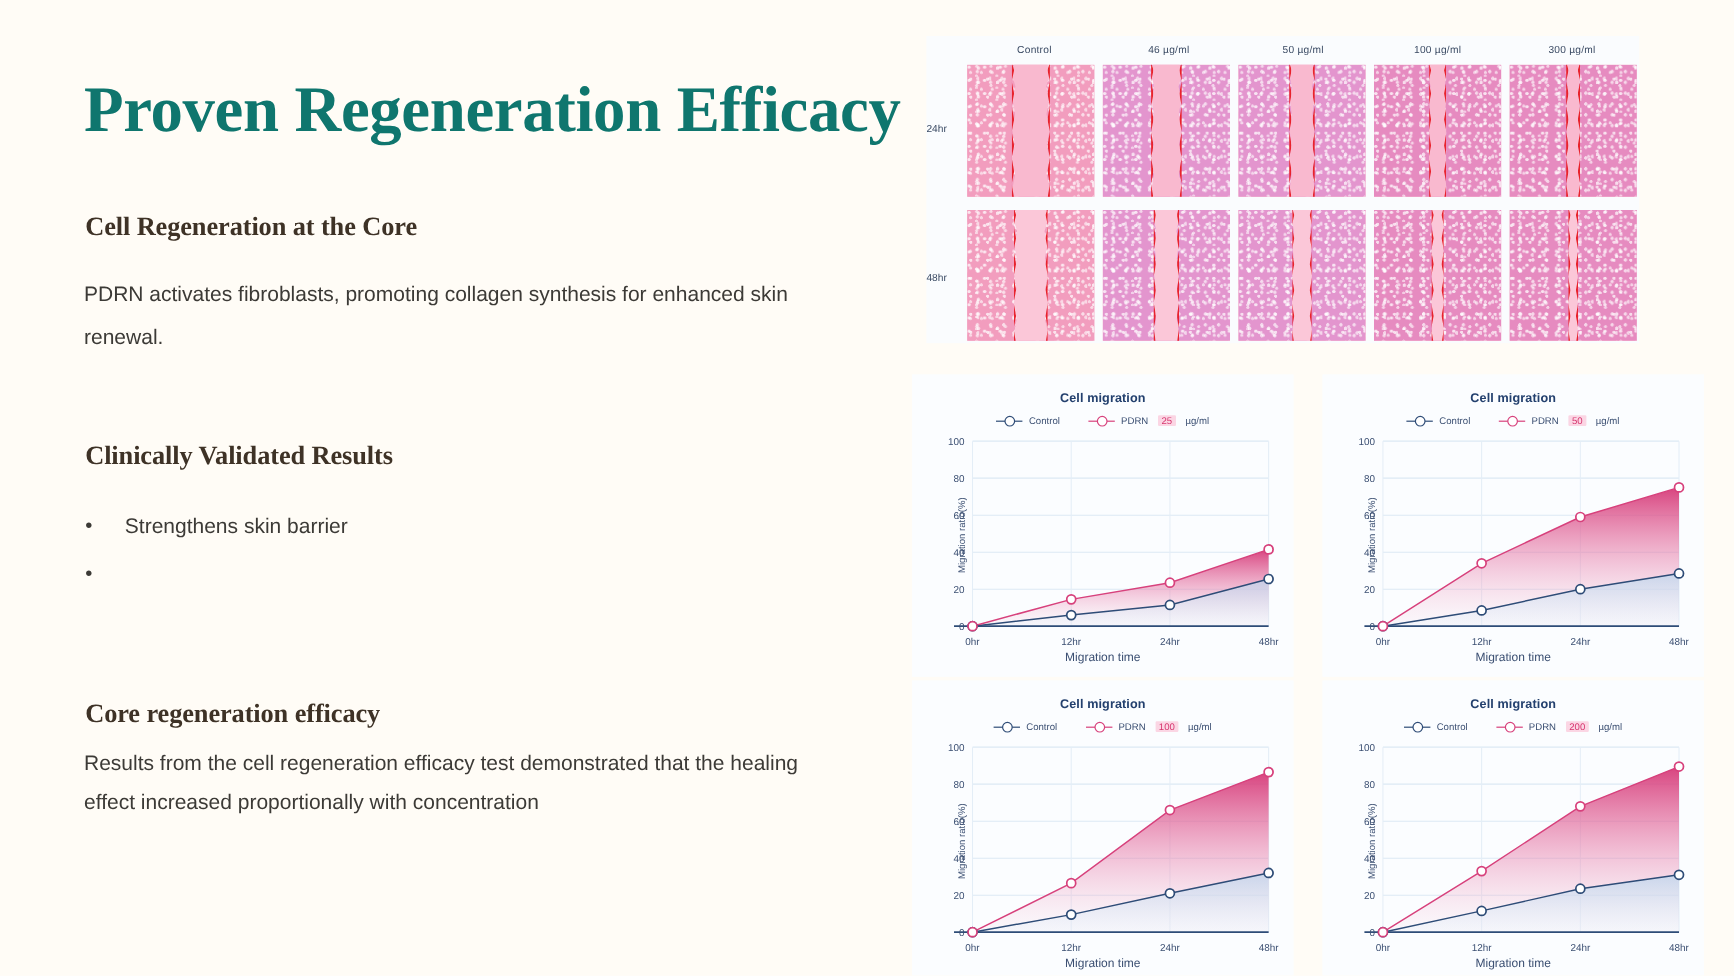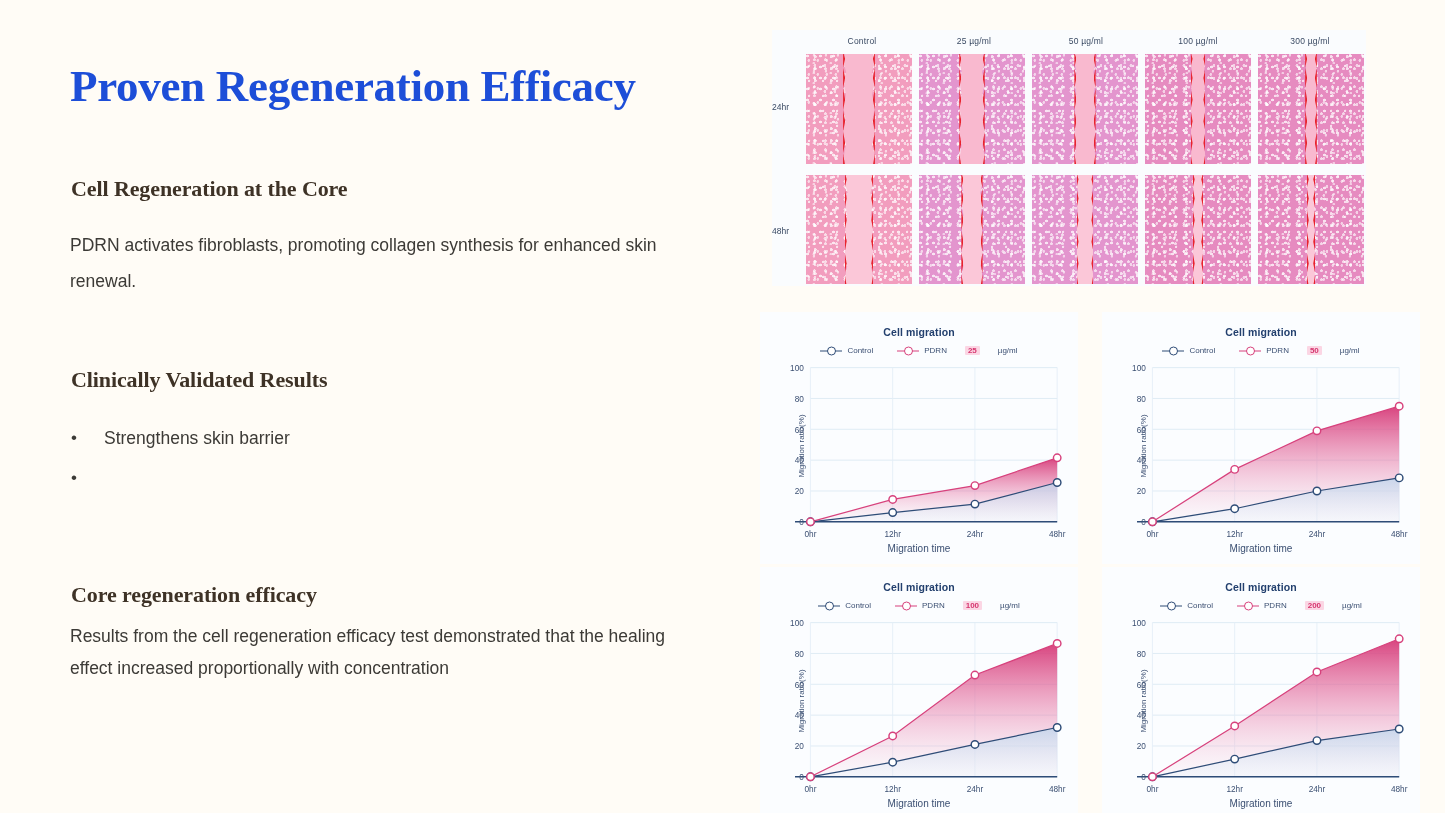--- a/index.html
+++ b/index.html
@@ -9,22 +9,22 @@
     font-family: "Liberation Sans", sans-serif;
     overflow: hidden;
   }
   .slide { position: relative; width: 1445px; height: 813px; background: #FFFCF6; }
 
   
   .left { position: absolute; left: 0; top: 0; width: 740px; height: 813px; }
   .page-title {
     position: absolute; left: 70px; top: 60px;
     font-family: "Liberation Serif", serif;
-    font-weight: 700; font-size: 45px; letter-spacing: -0.3px;
-    color: #1d4ed8; white-space: nowrap; text-align: center;
+    font-weight: 700; font-size: 54px; letter-spacing: -0.3px;
+    color: #0f766e; white-space: nowrap; text-align: center;
   }
   .sec-head {
     font-family: "Liberation Serif", serif;
     font-weight: 700; font-size: 22px; color: #3E3226;
     letter-spacing: -0.1px;
   }
   .body-text {
     font-family: "Liberation Sans", sans-serif;
     font-size: 17.5px; color: #3C3A36; line-height: 36px;
   }
@@ -126,22 +126,22 @@
   }
   .legend-marker::after {
     content: ""; position: absolute; top: 50%; left: 7px;
     width: 7px; height: 7px; border-radius: 50%;
     transform: translateY(-50%);
     border: 1.2px solid currentColor; background: #FFFFFF;
   }
   .lm-control { color: #2E4C77; }
   .lm-pdrn { color: #D7417C; }
   .hl {
-    background: #FBD6E4; color: #D6366F; font-weight: 700;
-    padding: 0 3px; border-radius: 1px; margin: 0 18px;
+    background: #FBD6E4; color: #D6366F; font-weight: 400;
+    padding: 0 3px; border-radius: 1px; margin: 0 8px;
   }
   .plot-wrap { position: relative; height: 170px; margin-top: 6px; }
   .ylabel {
     position: absolute; left: 2px; top: 50%;
     transform: translateY(-50%) rotate(-90deg); transform-origin: center;
     font-size: 8px; color: #3B4F72; white-space: nowrap;
   }
   .plot-svg { position: absolute; left: 16px; top: 0; right: 4px; bottom: 0; }
   .xlabel {
     text-align: center; font-size: 10px; color: #3B4F72; margin-top: 12px;
@@ -170,21 +170,21 @@
       </li>
     </ul>
 
     <div class="sec-head" id="sec3-head">Core regeneration efficacy</div>
     <div class="body-text" id="sec3-body">Results from the cell regeneration efficacy test demonstrated that the healing effect increased proportionally with concentration</div>
   </div>
 
   <div class="micro-panel">
     <div class="micro-colhead">
       <span>Control</span>
-      <span>25 µg/ml</span>
+      <span>46 µg/ml</span>
       <span>50 µg/ml</span>
       <span>100 µg/ml</span>
       <span>300 µg/ml</span>
     </div>
     <div class="micro-rowlabel" id="rowlabel-24">24hr</div>
     <div class="micro-rowlabel" id="rowlabel-48">48hr</div>
 
     <div class="micro-grid">
       <div class="micro-rowwrap">
         <div class="micro-row" id="row24">

